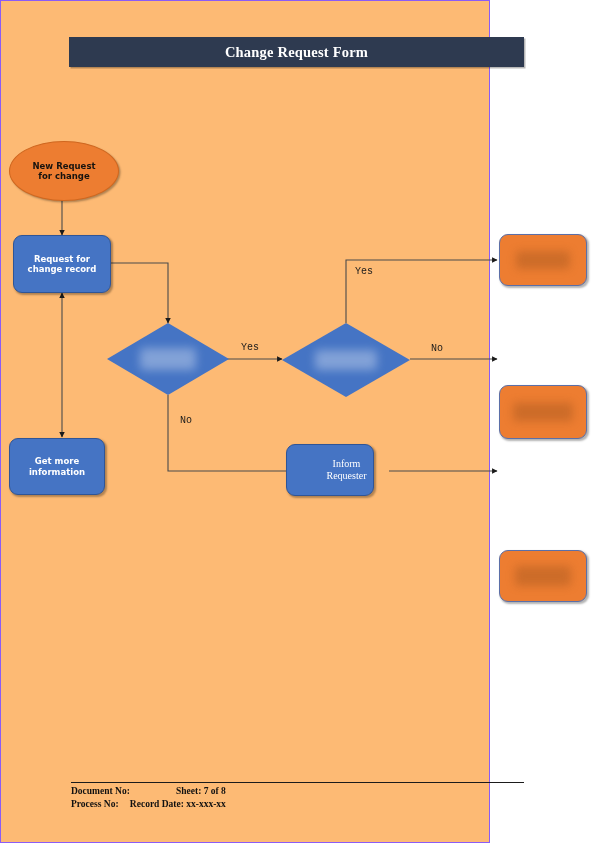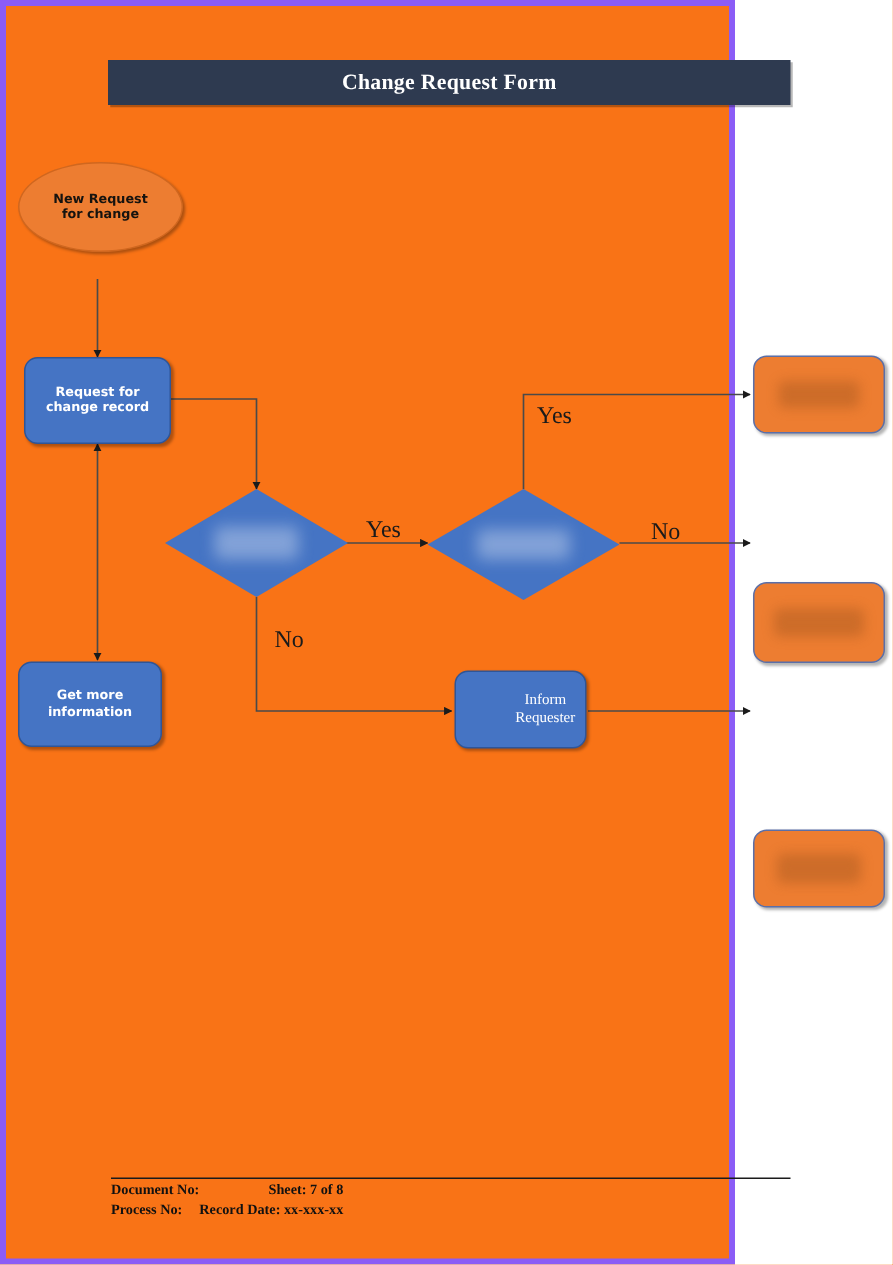--- a/index.html
+++ b/index.html
@@ -13,22 +13,22 @@
     font-family: "Liberation Serif", serif;
     position: relative;
     overflow: hidden;
   }
   .page {
     position: absolute;
     left: 0; top: 0;
     width: 490px;
     height: 843px;
     box-sizing: border-box;
-    border: 4px solid #8b5cf6;
-    background: #f97316;
+    border: 1px solid #8b5cf6;
+    background: #fdba74;
   }
   
   .title-bar {
     position: absolute;
     left: 68px;
     top: 36px;
     width: 455px;
     height: 30px;
     background: #2e3a50;
     color: #ffffff;
@@ -127,22 +127,22 @@
     height: 100%;
     background: #4574c4;
     clip-path: polygon(50% 0, 100% 50%, 50% 100%, 0 50%);
     position: relative;
   }
   .diamond .redact { filter: blur(5px); }
 
   
   .edge-label {
     position: absolute;
-    font-family: Liberation Serif, serif;
-    font-size: 16px;
+    font-family: Liberation Mono, monospace;
+    font-size: 10px;
     color: #1b1b1b;
   }
 
   
   .footer-rule {
     position: absolute;
     left: 70px;
     top: 781px;
     width: 453px;
     height: 0;
@@ -192,21 +192,21 @@
 
         <path d="M 345 322 L 345 259 L 496 259" marker-end="url(#arrow)"></path>
 
         <path d="M 409 358 L 496 358" marker-end="url(#arrow)"></path>
 
         <path d="M 388 470 L 496 470" marker-end="url(#arrow)"></path>
       </g>
     </svg>
   </div>
 
-  <div class="node ellipse" style="left:8px; top:104px; width:110px; height:60px;">
+  <div class="node ellipse" style="left:8px; top:140px; width:110px; height:60px;">
     <span class="node-label">New Request
 for change</span>
   </div>
 
   <div class="node rect-blue" style="left:8px; top:437px; width:96px; height:57px;">
     <span class="node-label">Get more
 information</span>
   </div>
 
   <div class="node rect-blue" style="left:12px; top:234px; width:98px; height:58px;">
@@ -219,21 +219,21 @@
       <div class="redact on-blue" style="width:56px; height:22px;"></div>
     </div>
   </div>
 
   <div class="diamond" style="left:281px; top:322px; width:128px; height:74px;">
     <div class="dshape">
       <div class="redact on-blue" style="width:62px; height:20px;"></div>
     </div>
   </div>
 
-  <div class="node rect-blue serif" style="left:299px; top:443px; width:88px; height:52px;padding-left:33px;">
+  <div class="node rect-blue serif" style="left:285px; top:443px; width:88px; height:52px;padding-left:33px;">
     <span class="node-label">Inform
 Requester</span>
   </div>
 
   <div class="node rect-orange" style="left:498px; top:233px; width:88px; height:52px;">
     <div class="redact on-orange" style="width:54px; height:18px;"></div>
   </div>
 
   <div class="node rect-orange" style="left:498px; top:332px; width:88px; height:54px;">
     <div class="redact on-orange" style="width:60px; height:19px;"></div>

